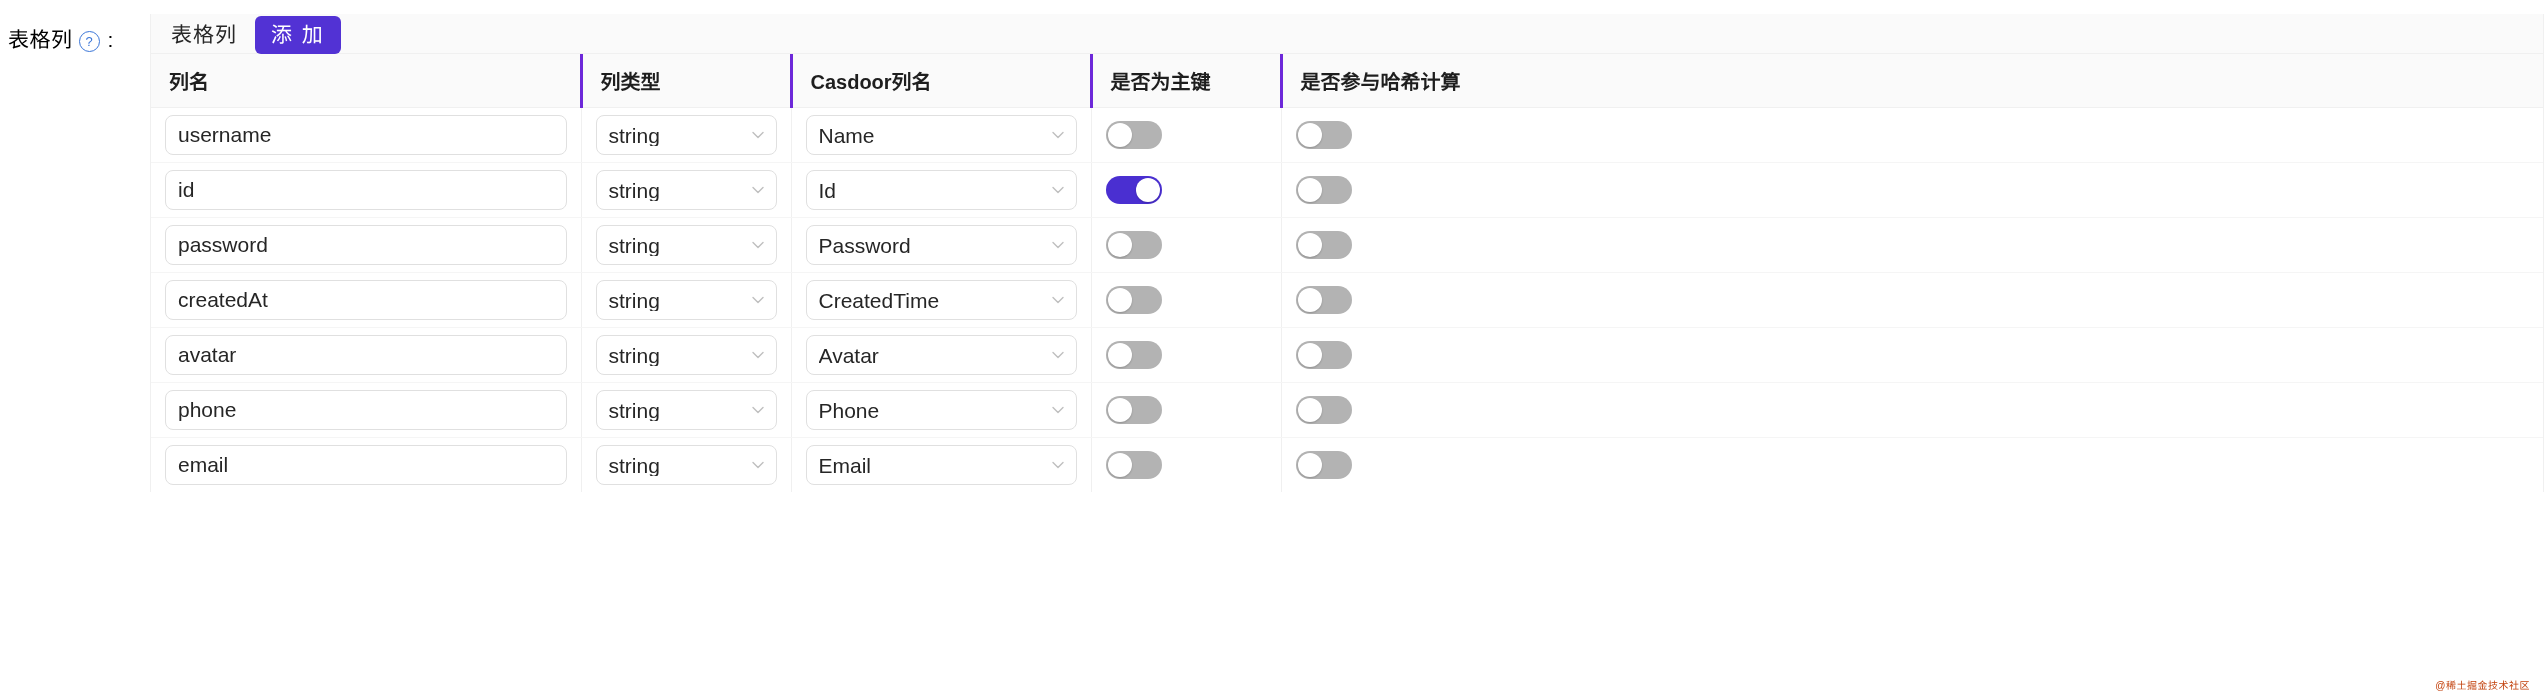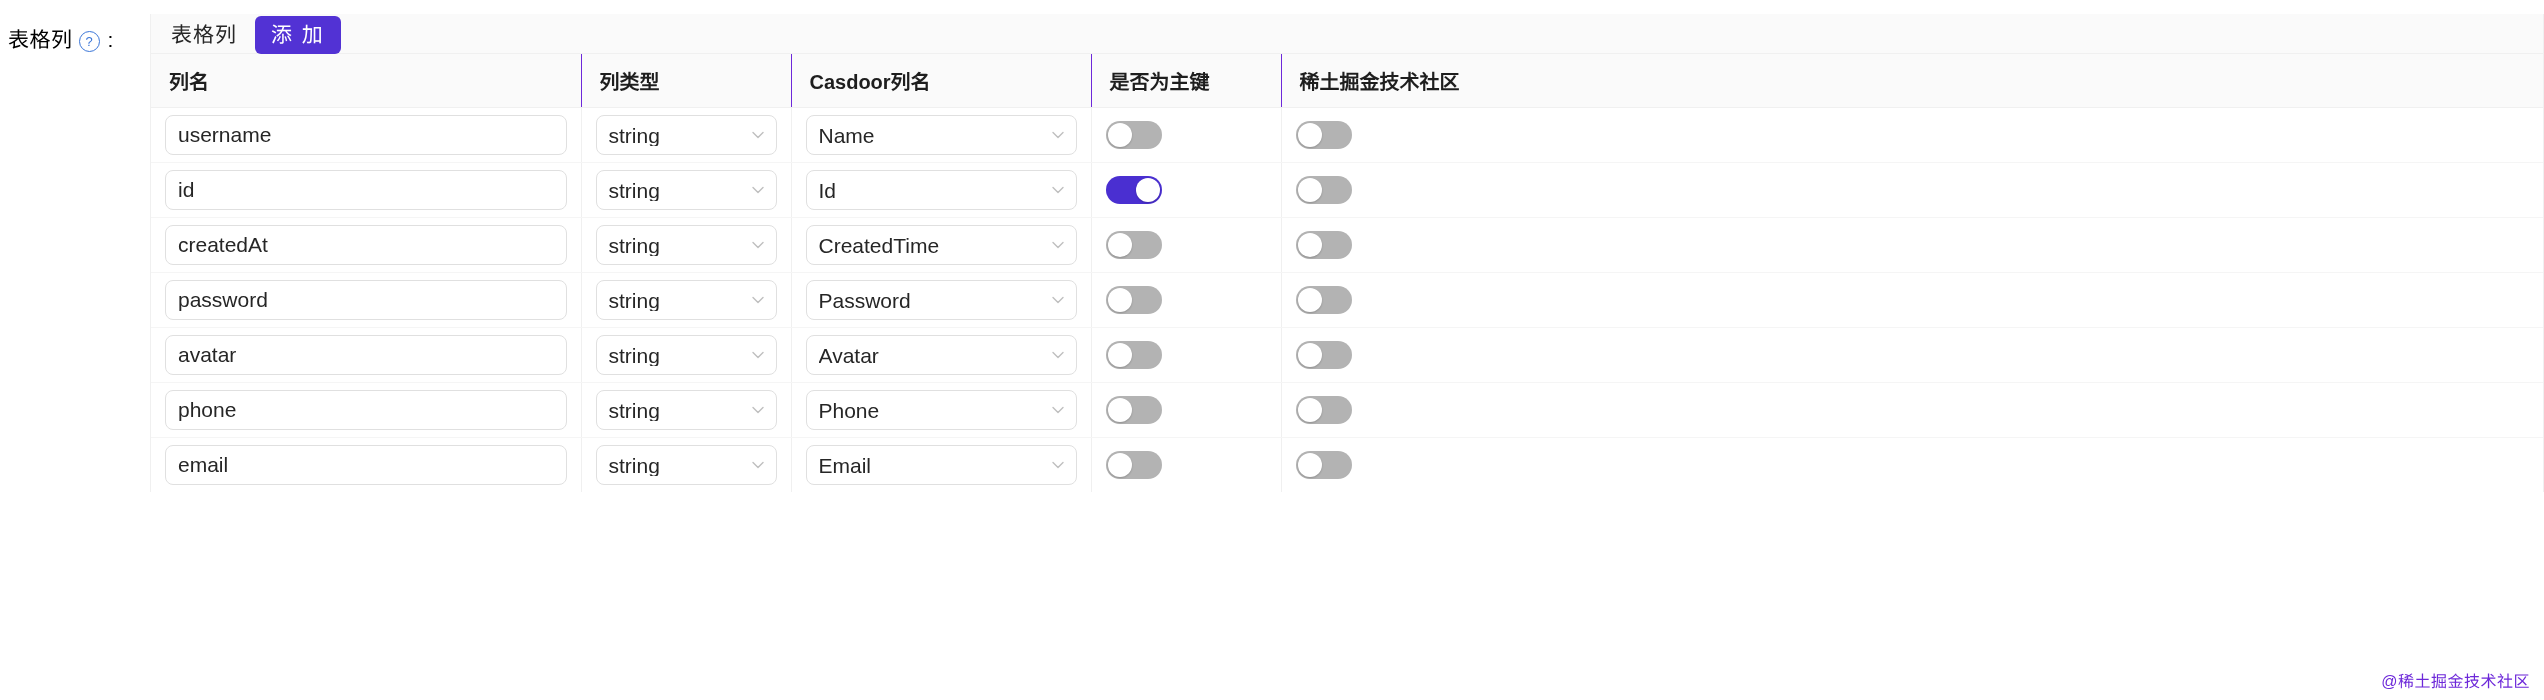--- a/index.html
+++ b/index.html
@@ -115,21 +115,21 @@
     background: #ffffff;
   }
   table.cols-table thead th {
     background: #fafafa;
     font-size: 20px;
     font-weight: 600;
     color: #1e1e1e;
     text-align: left;
     padding: 12px 14px 12px 18px;
     border-bottom: 1px solid #f0f0f0;
-    border-right: 1px solid #6d28d9;
+    border-right: 3px solid #6d28d9;
     white-space: nowrap;
     height: 34px;
     box-sizing: border-box;
   }
   table.cols-table thead th:last-child { border-right: none; }
 
   table.cols-table tbody td {
     padding: 7px 14px 7px 14px;
     border-bottom: 1px solid #f5f5f5;
     border-right: 1px solid #f0f0f0;
@@ -220,22 +220,22 @@
     transition: left .15s;
   }
   .switch.on { background: #4a2fd1; }
   .switch.on .knob { left: 30px; }
 
   
   .watermark {
     position: absolute;
     right: 14px;
     bottom: 8px;
-    font-size: 16px;
-    color: #6d28d9;
+    font-size: 10px;
+    color: #c2410c;
     letter-spacing: .5px;
     user-select: none;
     white-space: nowrap;
   }
 </style>
 </head>
 <body>
 
 <div class="form-row">
 
@@ -259,21 +259,21 @@
         <col class="c-casdoor">
         <col class="c-pk">
         <col class="c-hash">
       </colgroup>
       <thead>
         <tr>
           <th>列名</th>
           <th>列类型</th>
           <th>Casdoor列名</th>
           <th>是否为主键</th>
-          <th>稀土掘金技术社区</th>
+          <th>是否参与哈希计算</th>
         </tr>
       </thead>
       <tbody>
 
         <tr>
           <td>
             <input class="text-input" type="text" value="username" style="">
           </td>
           <td>
             <div class="select-box">
@@ -330,67 +330,67 @@
           <td>
             <span class="switch on"><span class="knob"></span></span>
           </td>
           <td>
             <span class="switch"><span class="knob"></span></span>
           </td>
         </tr>
 
         <tr>
           <td>
+            <input class="text-input" type="text" value="password" style="">
+          </td>
+          <td>
+            <div class="select-box">
+              <span class="select-value">string</span>
+              <span class="chev">
+                  <svg width="14" height="14" viewBox="0 0 14 14">
+                    <path d="M2 4.5 L7 9.5 L12 4.5" fill="none" stroke="#bfbfbf" stroke-width="1.4" stroke-linecap="round" stroke-linejoin="round"></path>
+                  </svg>
+                </span>
+            </div>
+          </td>
+          <td>
+            <div class="select-box">
+              <span class="select-value">Password</span>
+              <span class="chev">
+                  <svg width="14" height="14" viewBox="0 0 14 14">
+                    <path d="M2 4.5 L7 9.5 L12 4.5" fill="none" stroke="#bfbfbf" stroke-width="1.4" stroke-linecap="round" stroke-linejoin="round"></path>
+                  </svg>
+                </span>
+            </div>
+          </td>
+          <td>
+            <span class="switch"><span class="knob"></span></span>
+          </td>
+          <td>
+            <span class="switch"><span class="knob"></span></span>
+          </td>
+        </tr>
+
+        <tr>
+          <td>
             <input class="text-input" type="text" value="createdAt" style="">
           </td>
           <td>
             <div class="select-box">
               <span class="select-value">string</span>
               <span class="chev">
                   <svg width="14" height="14" viewBox="0 0 14 14">
                     <path d="M2 4.5 L7 9.5 L12 4.5" fill="none" stroke="#bfbfbf" stroke-width="1.4" stroke-linecap="round" stroke-linejoin="round"></path>
                   </svg>
                 </span>
             </div>
           </td>
           <td>
             <div class="select-box">
               <span class="select-value">CreatedTime</span>
-              <span class="chev">
-                  <svg width="14" height="14" viewBox="0 0 14 14">
-                    <path d="M2 4.5 L7 9.5 L12 4.5" fill="none" stroke="#bfbfbf" stroke-width="1.4" stroke-linecap="round" stroke-linejoin="round"></path>
-                  </svg>
-                </span>
-            </div>
-          </td>
-          <td>
-            <span class="switch"><span class="knob"></span></span>
-          </td>
-          <td>
-            <span class="switch"><span class="knob"></span></span>
-          </td>
-        </tr>
-
-        <tr>
-          <td>
-            <input class="text-input" type="text" value="password" style="">
-          </td>
-          <td>
-            <div class="select-box">
-              <span class="select-value">string</span>
-              <span class="chev">
-                  <svg width="14" height="14" viewBox="0 0 14 14">
-                    <path d="M2 4.5 L7 9.5 L12 4.5" fill="none" stroke="#bfbfbf" stroke-width="1.4" stroke-linecap="round" stroke-linejoin="round"></path>
-                  </svg>
-                </span>
-            </div>
-          </td>
-          <td>
-            <div class="select-box">
-              <span class="select-value">Password</span>
               <span class="chev">
                   <svg width="14" height="14" viewBox="0 0 14 14">
                     <path d="M2 4.5 L7 9.5 L12 4.5" fill="none" stroke="#bfbfbf" stroke-width="1.4" stroke-linecap="round" stroke-linejoin="round"></path>
                   </svg>
                 </span>
             </div>
           </td>
           <td>
             <span class="switch"><span class="knob"></span></span>
           </td>

